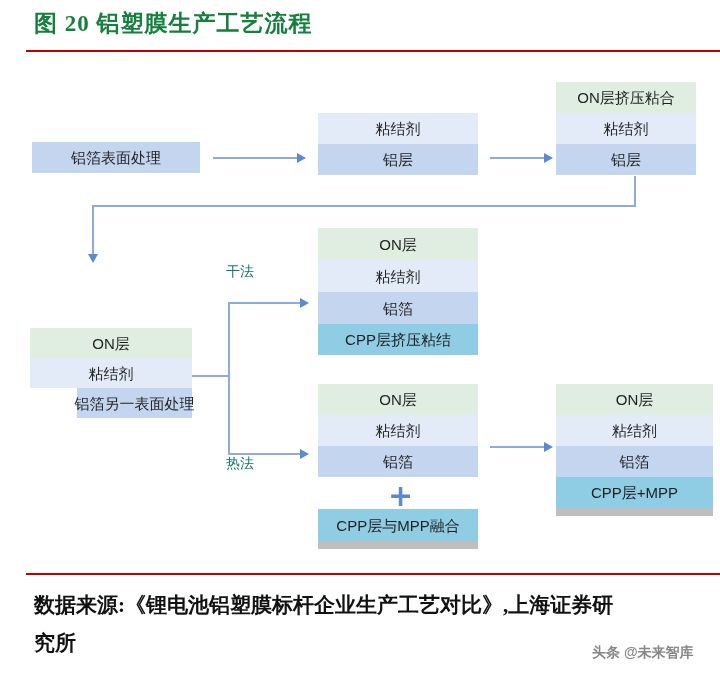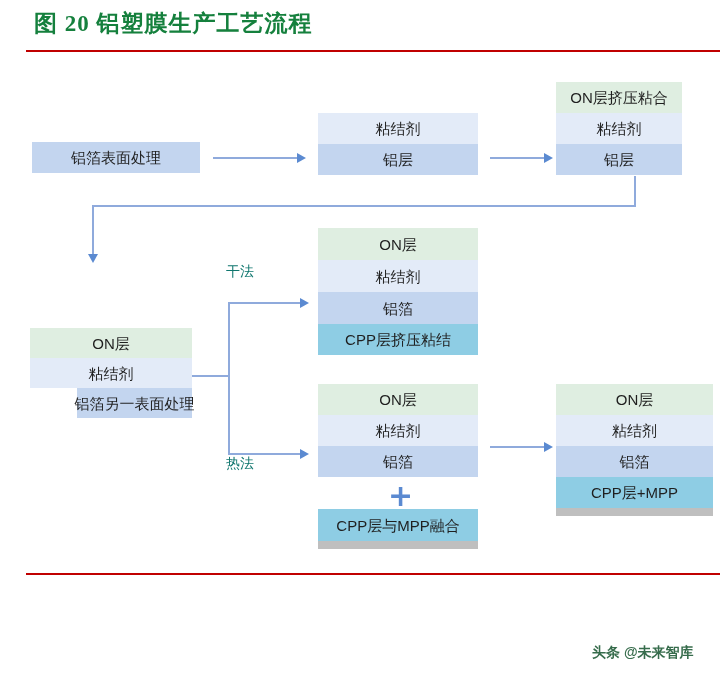--- a/index.html
+++ b/index.html
@@ -60,21 +60,21 @@
     font-weight: bold;
     font-size: 21px;
     line-height: 38px;
     color: #111111;
   }
   .watermark {
     position: absolute;
     left: 592px;
     top: 644px;
     font-size: 14px;
-    color: #14532d;
+    color: #737373;
     font-weight: bold;
     letter-spacing: 0px;
     white-space: nowrap;
     opacity: .85;
   }
 
   
   .stack {
     position: absolute;
     box-sizing: border-box;
@@ -150,21 +150,21 @@
   <div class="arrow-r" style="left:297px; top:153px;"></div>
 
   <div class="stack" style="left:318px; top:113px; width:160px; height:62px;">
     <div class="layer ly-pale" style="height:31px;">粘结剂</div>
     <div class="layer ly-blue" style="height:31px;">铝层</div>
   </div>
 
   <div class="hline" style="left:490px; top:157px; width:56px;"></div>
   <div class="arrow-r" style="left:544px; top:153px;"></div>
 
-  <div class="stack" style="left:556px; top:82px; width:126px; height:93px;">
+  <div class="stack" style="left:556px; top:82px; width:140px; height:93px;">
     <div class="layer ly-green" style="height:31px;">ON层挤压粘合</div>
     <div class="layer ly-pale" style="height:31px;">粘结剂</div>
     <div class="layer ly-blue" style="height:31px;">铝层</div>
   </div>
 
   <div class="vline" style="left:634px; top:176px; height:31px;"></div>
   <div class="hline" style="left:92px; top:205px; width:544px;"></div>
   <div class="vline" style="left:92px; top:205px; height:52px;"></div>
   <div class="arrow-d" style="left:88px; top:254px;"></div>
 
@@ -210,15 +210,16 @@
 
   <div class="stack" style="left:556px; top:384px; width:157px; height:132px;">
     <div class="layer ly-green" style="height:31px;">ON层</div>
     <div class="layer ly-pale" style="height:31px;">粘结剂</div>
     <div class="layer ly-blue" style="height:31px;">铝箔</div>
     <div class="layer ly-cyan" style="height:31px;">CPP层+MPP</div>
     <div class="shadow-strip" style="height:8px;"></div>
   </div>
 
   <div class="rule-bottom"></div>
+  <div class="source">数据来源:《锂电池铝塑膜标杆企业生产工艺对比》,上海证券研究所</div>
   <div class="watermark">头条 @未来智库</div>
 
 </div>
 
 </body></html>

